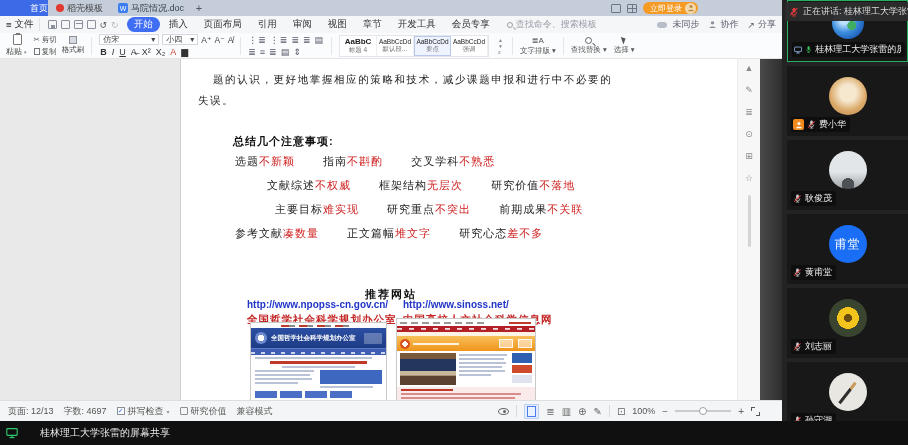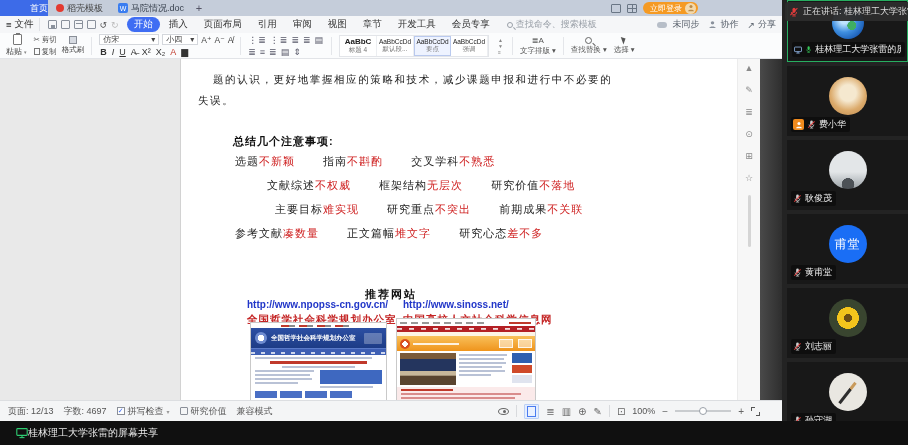--- a/index.html
+++ b/index.html
@@ -176,21 +176,21 @@
   .av-pen::after { content:""; position:absolute; left:17px; top:7px; width:3px; height:26px; background:linear-gradient(180deg,#c89a5b 0 30%, #2e2e2e 31%); transform:rotate(38deg); }
   .nb { position:absolute; left:4px; bottom:4px; display:flex; align-items:center; gap:3px; background:rgba(8,8,8,.6); border-radius:2px; padding:1px 4px 1px 2px; max-width:113px; }
   .nb-name { color:#eee; font-size:9px; white-space:nowrap; overflow:hidden; }
   .badge { width:11px; height:11px; background:#f08a1d; border-radius:2px; display:flex; align-items:center; justify-content:center; flex:none; }
 
   
   .speakbox { position:absolute; left:785px; top:2px; right:0; height:19px; background:rgba(44,44,44,.96); border-radius:3px 0 0 3px; display:flex; align-items:center; gap:4px; padding:0 4px; overflow:hidden; z-index:6; }
   .speak-txt { color:#ddd; font-size:9px; white-space:nowrap; }
 
   .banner { position:absolute; left:0; top:421px; width:908px; height:24px; background:#101010; }
-  .banner-label { position:absolute; left:16px; top:5px; display:flex; align-items:center; gap:0; }
+  .banner-label { position:absolute; left:6px; top:5px; display:flex; align-items:center; gap:22px; }
   .banner-txt { color:#e9e9e9; font-size:10px; white-space:nowrap; }
 </style>
 </head>
 <body>
 
 <div class="root">
 
   <svg width="0" height="0" style="position:absolute">
     <defs>
       <symbol id="s-mic" viewBox="0 0 12 12">

